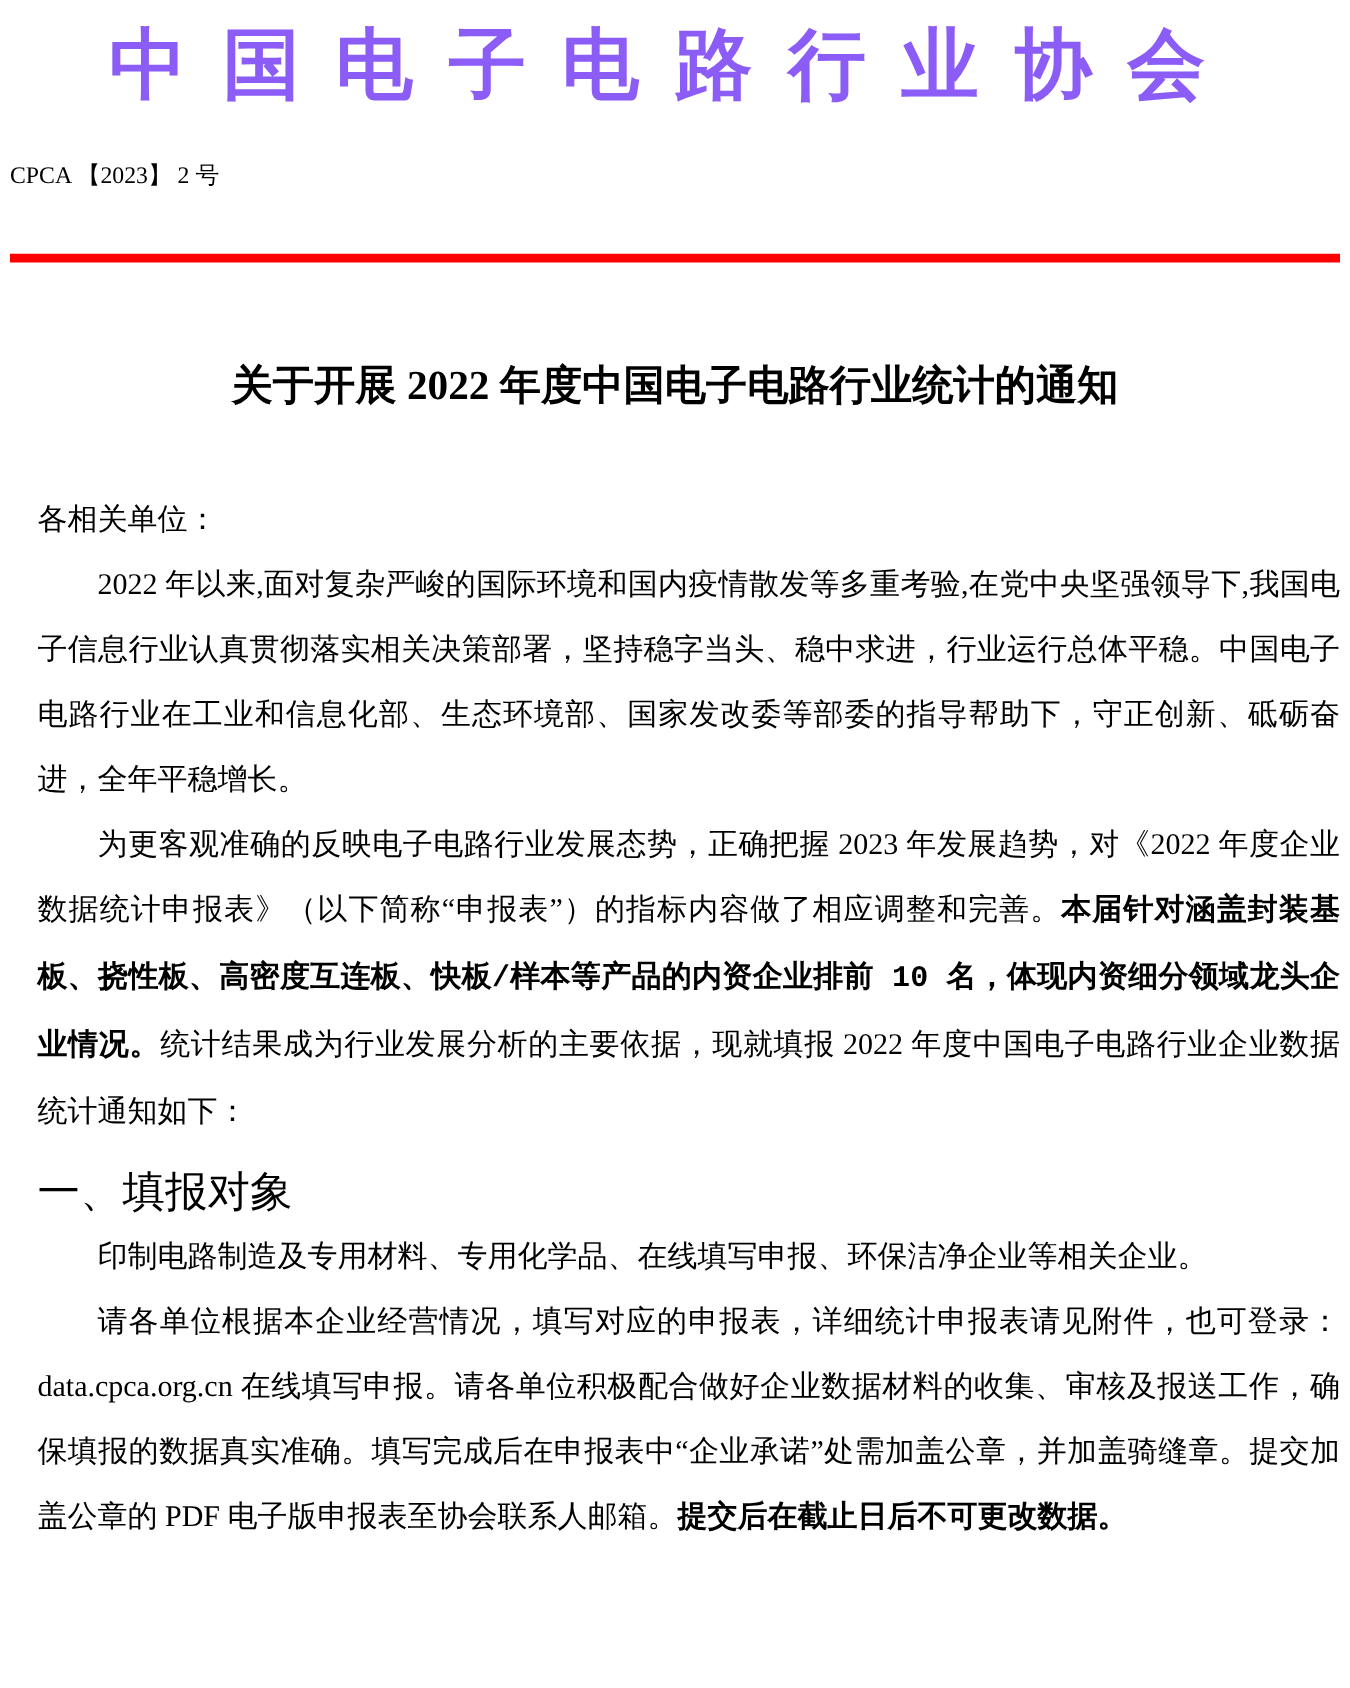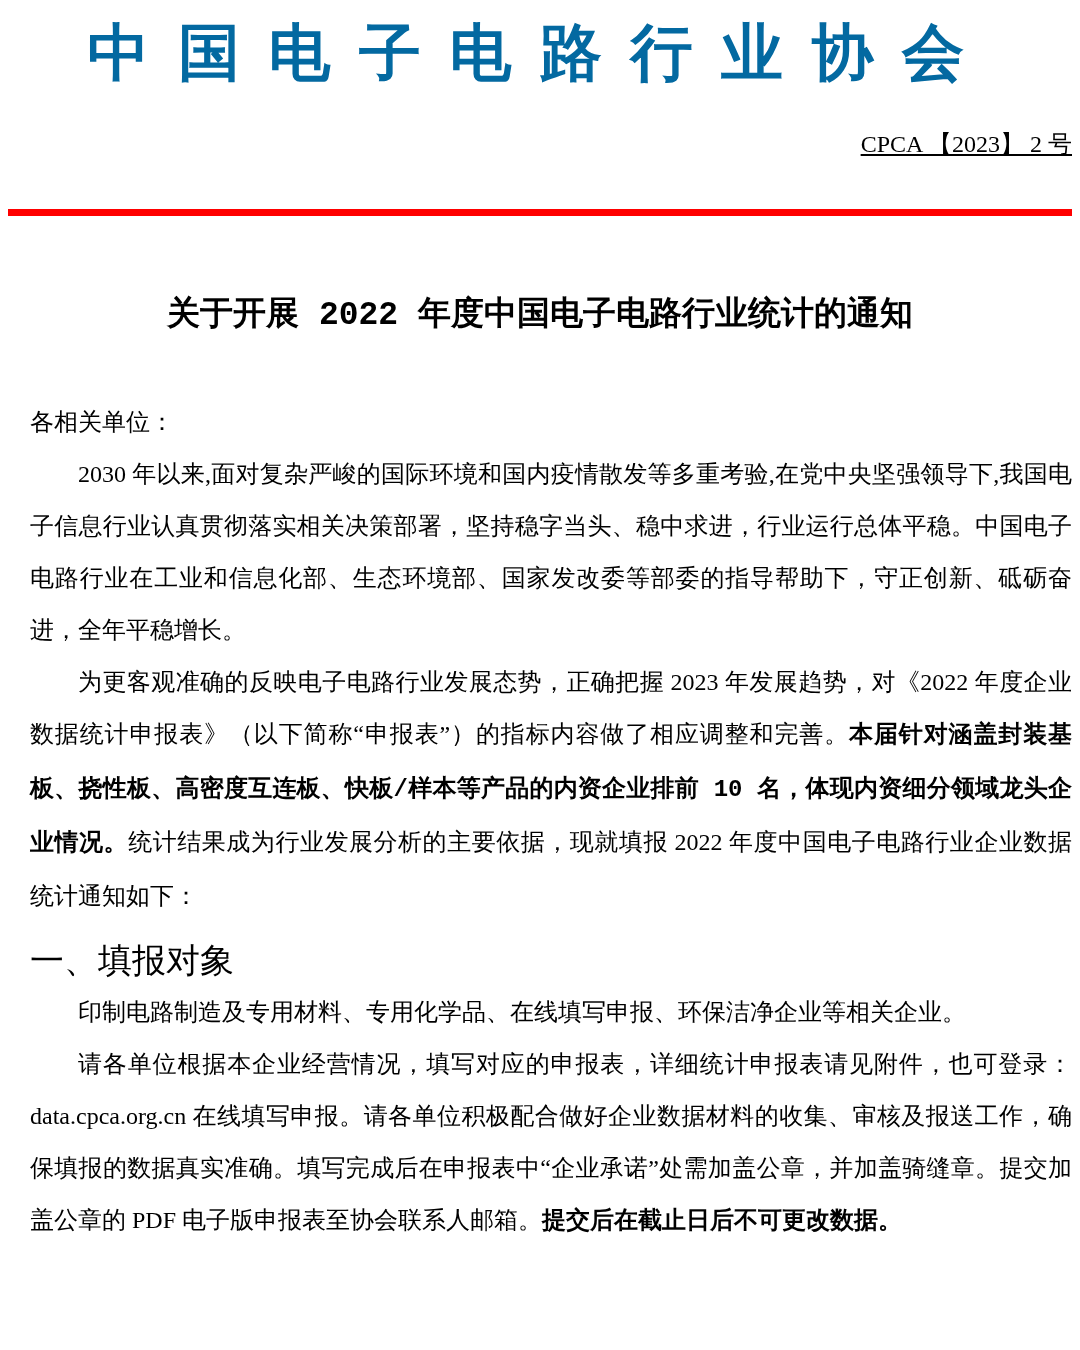--- a/index.html
+++ b/index.html
@@ -17,49 +17,48 @@
     width: 1080px;
     height: 1350px;
     padding: 0 8px;
     background: #ffffff;
     color: #000000;
     font-family: "Liberation Serif", "DejaVu Serif", serif;
   }
   .org-name {
     padding-top: 16px;
     text-align: center;
-    color: #0369a1;
+    color: #8b5cf6;
     font-family: "Liberation Sans", "DejaVu Sans", sans-serif;
     font-weight: bold;
     font-size: 62px;
     line-height: 1.2;
     letter-spacing: 0.46em;
     white-space: nowrap;
   }
   .doc-number {
     margin-top: 40px;
-    text-align: right;
-    font-size: 24px;
+    text-align: left;
+    font-size: 19px;
     line-height: 1.2;
     font-family: "Liberation Serif", "DejaVu Serif", serif;
-    text-decoration: underline;
   }
   .red-rule {
     margin: 50px 0 0 0;
     border: none;
     height: 7px;
     background: #ff0000;
   }
   .notice-title {
     margin: 80px 0 0 0;
     text-align: center;
     font-size: 33px;
     line-height: 1.2;
     font-weight: bold;
-    font-family: Liberation Mono, monospace;
+    font-family: Liberation Serif, serif;
   }
   .content {
     margin-top: 60px;
     font-size: 24px;
     line-height: 52px;
     text-align: justify;
     margin-left: 22px;
   }
   .salutation {
     margin: 0;
@@ -93,21 +92,21 @@
   <div class="doc-number">CPCA 【2023】 2 号</div>
 
   <hr class="red-rule">
 
   <div class="notice-title">关于开展 2022 年度中国电子电路行业统计的通知</div>
 
   <div class="content">
 
     <p class="salutation">各相关单位：</p>
 
-    <p class="para"><span>2030 年以来,面对复杂严峻的国际环境和国内疫情散发等多重考验,在党中央坚强领导下,我国电子信息行业认真贯彻落实相关决策部署，坚持稳字当头、稳中求进，行业运行总体平稳。中国电子电路行业在工业和信息化部、生态环境部、国家发改委等部委的指导帮助下，守正创新、砥砺奋进，全年平稳增长。</span></p>
+    <p class="para"><span>2022 年以来,面对复杂严峻的国际环境和国内疫情散发等多重考验,在党中央坚强领导下,我国电子信息行业认真贯彻落实相关决策部署，坚持稳字当头、稳中求进，行业运行总体平稳。中国电子电路行业在工业和信息化部、生态环境部、国家发改委等部委的指导帮助下，守正创新、砥砺奋进，全年平稳增长。</span></p>
 
     <p class="para"><span>为更客观准确的反映电子电路行业发展态势，正确把握 2023 年发展趋势，对《2022 年度企业数据统计申报表》（以下简称“申报表”）的指标内容做了相应调整和完善。</span><span class="hei-bold">本届针对涵盖封装基板、挠性板、高密度互连板、快板/样本等产品的内资企业排前 10 名，体现内资细分领域龙头企业情况。</span><span>统计结果成为行业发展分析的主要依据，现就填报 2022 年度中国电子电路行业企业数据统计通知如下：</span></p>
 
     <p class="section-heading">一、填报对象</p>
 
     <p class="para"><span>印制电路制造及专用材料、专用化学品、在线填写申报、环保洁净企业等相关企业。</span></p>
 
 
     <p class="para"><span>请各单位根据本企业经营情况，填写对应的申报表，详细统计申报表请见附件，也可登录：data.cpca.org.cn 在线填写申报。请各单位积极配合做好企业数据材料的收集、审核及报送工作，确保填报的数据真实准确。填写完成后在申报表中“企业承诺”处需加盖公章，并加盖骑缝章。提交加盖公章的 PDF 电子版申报表至协会联系人邮箱。</span><span class="hei-bold">提交后在截止日后不可更改数据。</span></p>
 

